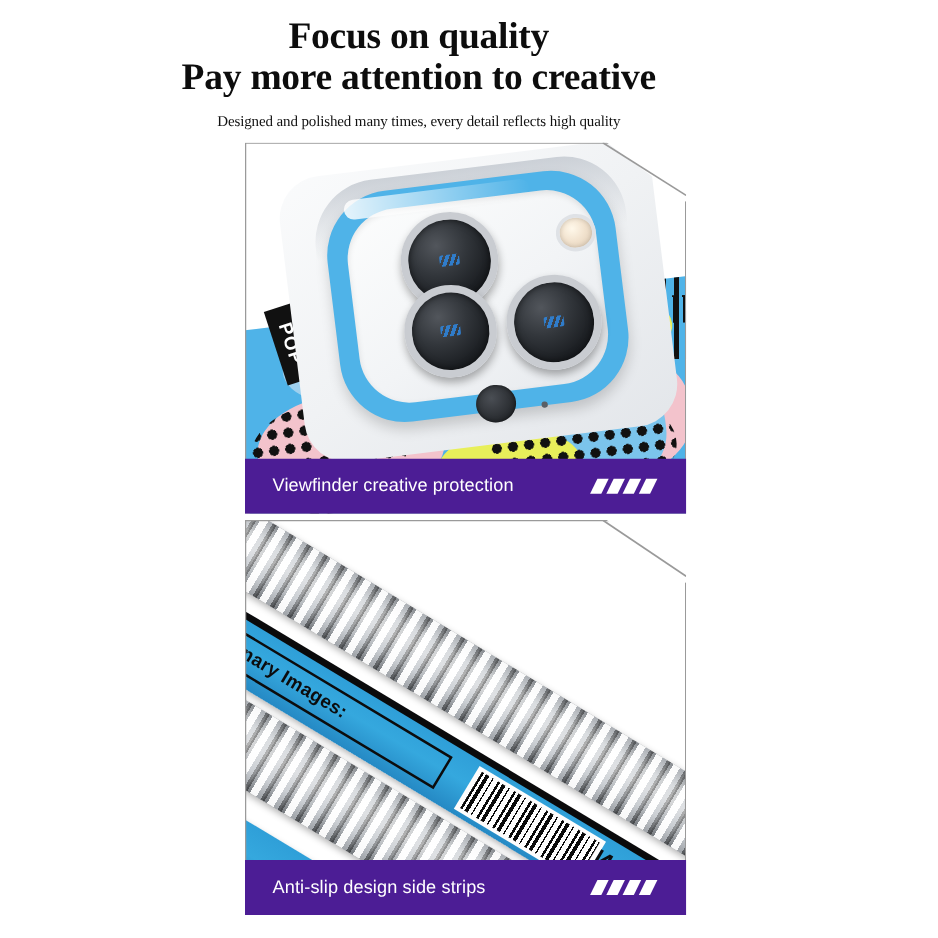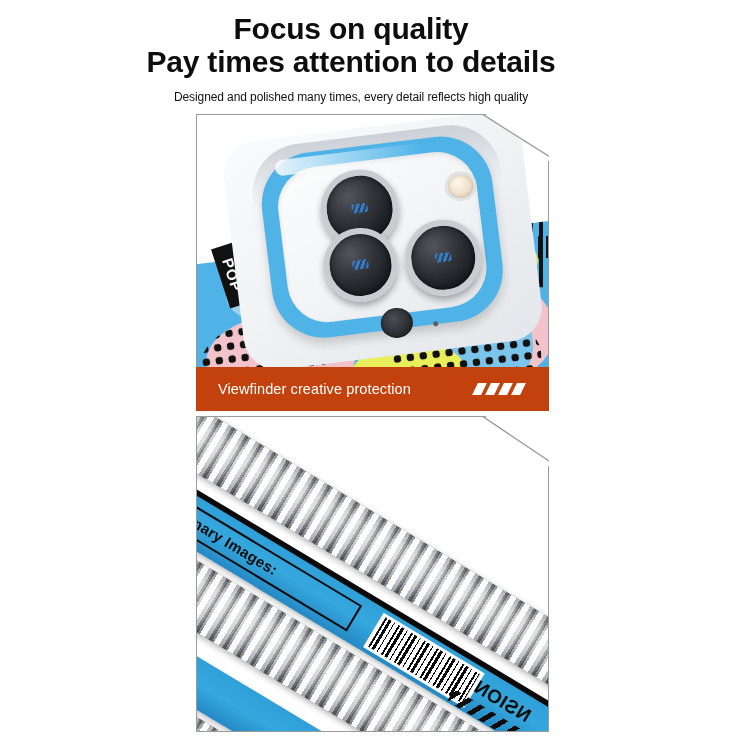--- a/index.html
+++ b/index.html
@@ -6,21 +6,21 @@
   body{
     width:750px;height:750px;
     background:#ffffff;
     font-family:"Liberation Sans",sans-serif;
     overflow:hidden;
     position:relative;
   }
   .page{position:relative;width:750px;height:750px;overflow:hidden;}
 
   
-  .header{position:absolute;left:16px;top:0;width:670px;text-align:center;}
+  .header{position:absolute;left:0;top:0;width:670px;text-align:center;font-family:Liberation Serif, serif;}
   .h-line{
     font-weight:bold;color:#0d0d0d;
     font-size:30px;line-height:33px;letter-spacing:-0.2px;
   }
   .h1{padding-top:12px;}
   .subtitle{
     font-size:12px;color:#111;line-height:20px;padding-top:9px;letter-spacing:-0.1px;
   }
 
   
@@ -52,21 +52,21 @@
   
   .chamfer{
     position:absolute;top:0;right:0;width:19%;height:17%;
     z-index:10;pointer-events:none;
   }
   .chamfer svg{width:100%;height:100%;display:block;}
 
   
   .caption{
     position:absolute;left:0;bottom:0;width:100%;height:44px;
-    background:#c2410c;z-index:12;
+    background:#4c1d95;z-index:12;
     display:flex;align-items:center;
   }
   .caption-text{
     color:#fff;font-size:14.5px;margin-left:22px;letter-spacing:0.1px;
     white-space:nowrap;
   }
   .slashes{margin-left:auto;margin-right:26px;display:flex;gap:4px;}
   .slash{
     width:9px;height:12px;background:#fff;
     transform:skewX(-26deg);
@@ -271,21 +271,21 @@
   }
   .pl1{top:12px;} .pl2{top:26px;}
 </style>
 </head>
 <body>
 
 <div class="page">
 
   <div class="header">
     <div class="h-line h1">Focus on quality</div>
-    <div class="h-line">Pay times attention to details</div>
+    <div class="h-line">Pay more attention to creative</div>
     <div class="subtitle">Designed and polished many times, every detail reflects high quality</div>
   </div>
 
   <div class="panel" id="panel1">
     <div class="panel-clip">
       <div class="p1-art">
 
         <div class="case-bg">
           <div class="blob b-blue1"></div>
           <div class="blob b-pink1"></div>
@@ -375,15 +375,24 @@
       </div>
     </div>
 
     <div class="chamfer">
       <svg viewBox="0 0 100 100" preserveAspectRatio="none">
         <polyline points="0,0 100,84" fill="none" stroke="#9a9a9a" stroke-width="2.4"></polyline>
       </svg>
     </div>
     <div class="panel-frame"></div>
 
+    <div class="caption">
+      <div class="caption-text">Anti-slip design side strips</div>
+      <div class="slashes">
+        <div class="slash"></div>
+        <div class="slash"></div>
+        <div class="slash"></div>
+        <div class="slash"></div>
+      </div>
+    </div>
   </div>
 
 </div>
 
 </body></html>

